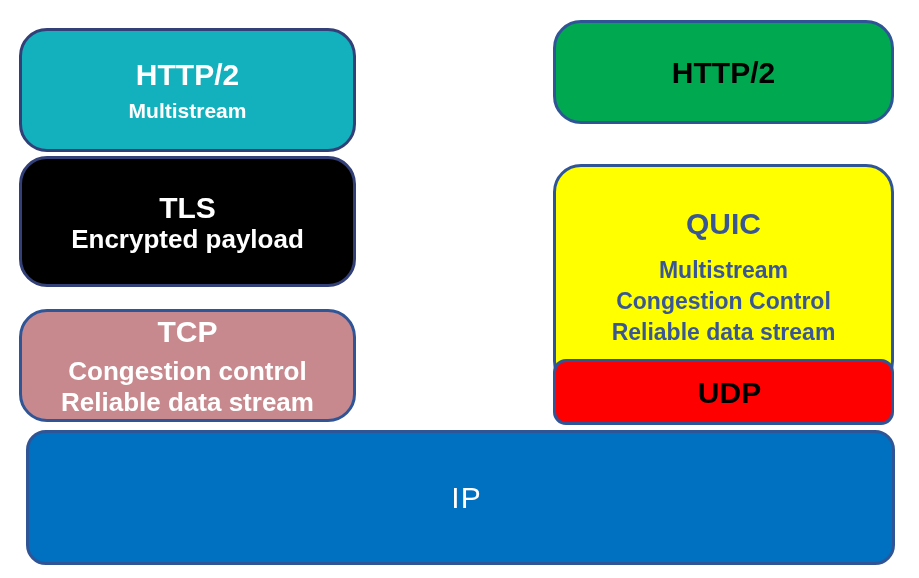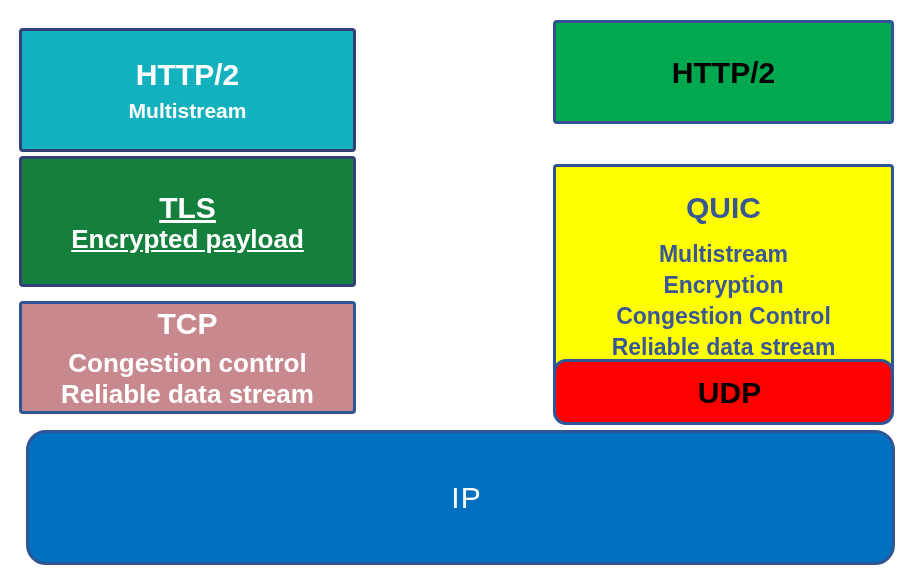--- a/index.html
+++ b/index.html
@@ -12,21 +12,21 @@
     position: relative;
     width: 919px;
     height: 578px;
     background: #ffffff;
     overflow: hidden;
   }
   .box {
     position: absolute;
     box-sizing: border-box;
     border: 3px solid #2f5597;
-    border-radius: 4px;
+    border-radius: 28px;
     display: flex;
     flex-direction: column;
     align-items: center;
     justify-content: center;
     text-align: center;
   }
   .title {
     font-size: 30px;
     font-weight: 700;
     line-height: 35px;
@@ -36,21 +36,21 @@
     font-size: 26px;
     font-weight: 700;
     line-height: 30px;
   }
   
   #b-http2-left { left: 19px;  top: 28px;  width: 337px; height: 124px; }
   #b-http2-left .title { margin-bottom: 6px; }
   #b-http2-left .sub { font-size: 21px; line-height: 26px; }
   #b-tls        { left: 19px;  top: 156px; width: 337px; height: 131px; }
   #b-tls .sub   { line-height: 28px; }
-  #b-tcp        { left: 19px;  top: 301px; width: 337px; height: 113px; }
+  #b-tcp        { left: 19px;  top: 309px; width: 337px; height: 113px; }
   #b-tcp .title { margin-bottom: 7px; }
   #b-tcp .sub   { line-height: 31px; }
   
   #b-http2-right { left: 553px; top: 20px;  width: 341px; height: 104px; }
   #b-http2-right .title { font-weight: 600; }
   #b-quic        { left: 553px; top: 128px; width: 341px; height: 225px; margin-top: 36px; }
   #b-quic .title { margin-bottom: 14px; }
   #b-quic .sub   { font-size: 23px; font-weight: 600; line-height: 31px; }
   #b-udp         { left: 553px; top: 359px; width: 341px; height: 66px; border-radius: 13px; padding-left: 12px; }
   #b-udp .title  { font-weight: 600; }
@@ -64,42 +64,41 @@
 </head>
 <body>
 
 <div class="canvas">
 
   <div class="box" id="b-http2-left" style="background: rgb(18, 177, 189); border-color: rgb(51, 64, 119); color: rgb(255, 255, 255);">
     <div class="title">HTTP/2</div>
     <div class="sub">Multistream</div>
   </div>
 
-  <div class="box" id="b-tls" style="background: #15803d; border-color: rgb(51, 64, 119); color: rgb(255, 255, 255); text-decoration: underline;">
+  <div class="box" id="b-tls" style="background: #000000; border-color: rgb(51, 64, 119); color: rgb(255, 255, 255);">
     <div class="title">TLS</div>
     <div class="sub">Encrypted payload</div>
   </div>
 
   <div class="box" id="b-tcp" style="background: rgb(200, 137, 142); border-color: rgb(47, 85, 151); color: rgb(255, 255, 255);">
     <div class="title">TCP</div>
     <div>
       <div class="sub">Congestion control</div>
       <div class="sub">Reliable data stream</div>
     </div>
   </div>
 
   <div class="box" id="b-http2-right" style="background: rgb(0, 169, 79); border-color: rgb(47, 85, 151); color: rgb(0, 0, 0);">
     <div class="title">HTTP/2</div>
   </div>
 
   <div class="box" id="b-quic" style="background: rgb(255, 255, 0); border-color: rgb(47, 85, 151); color: rgb(58, 87, 149);">
     <div class="title">QUIC</div>
     <div>
       <div class="sub">Multistream</div>
-      <div class="sub">Encryption</div>
       <div class="sub">Congestion Control</div>
       <div class="sub">Reliable data stream</div>
     </div>
   </div>
 
   <div class="box" id="b-udp" style="background: rgb(255, 0, 0); border-color: rgb(47, 85, 151); color: rgb(0, 0, 0);">
     <div class="title">UDP</div>
   </div>
 
   <div class="box" id="b-ip" style="background: rgb(0, 112, 192); border-color: rgb(47, 85, 151); color: rgb(255, 255, 255); padding-left: 12px;">

